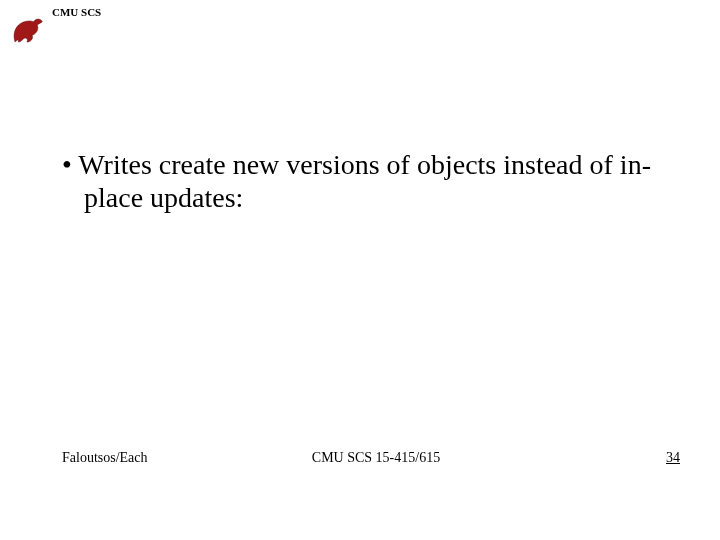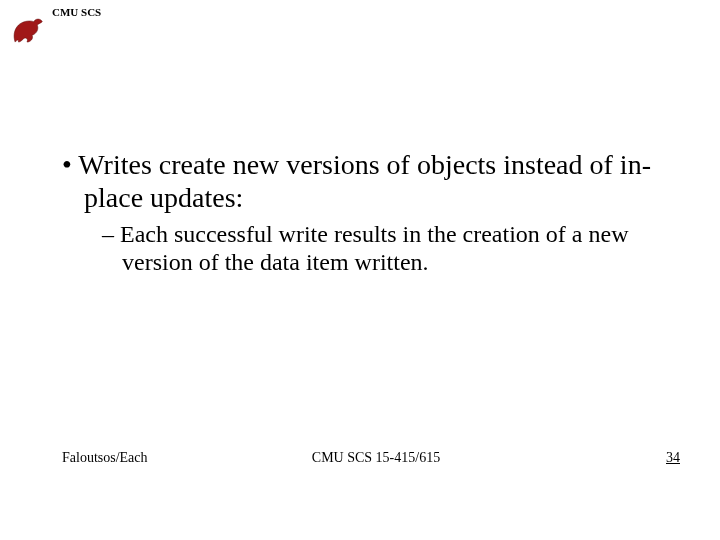--- a/index.html
+++ b/index.html
@@ -94,23 +94,20 @@
       <path d="M6 30 C4 24 4 16 10 10 C14 6 22 4 28 6 C30 2 36 2 38 6 C36 8 34 8 32 10 C34 14 32 20 26 22 C28 26 24 30 20 30 C22 26 18 24 16 26 C14 28 12 30 10 30 C10 26 8 28 6 30 Z" fill="#a01818" stroke="#600c0c" stroke-width="0.6"></path>
     </svg>
   </div>
 
 
   <div class="body">
 
     <div class="bullet">
       <span>Writes create new versions of objects instead of in-place updates:</span>
     </div>
-    <div class="subbullet">
-      <span class="dash">– </span><span>Each successful write results in the creation of a new version of the data item written.</span>
-    </div>
 
 
   </div>
 
   <div class="footer">
     <span class="footer-left">Faloutsos/Each</span>
     <span class="footer-center">CMU SCS 15-415/615</span>
     <span class="footer-right">34</span>
   </div>
 

